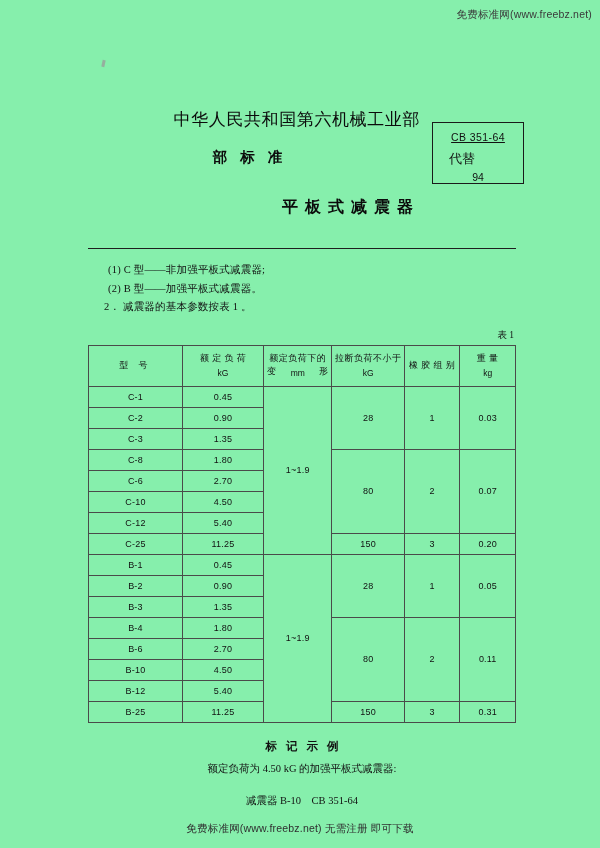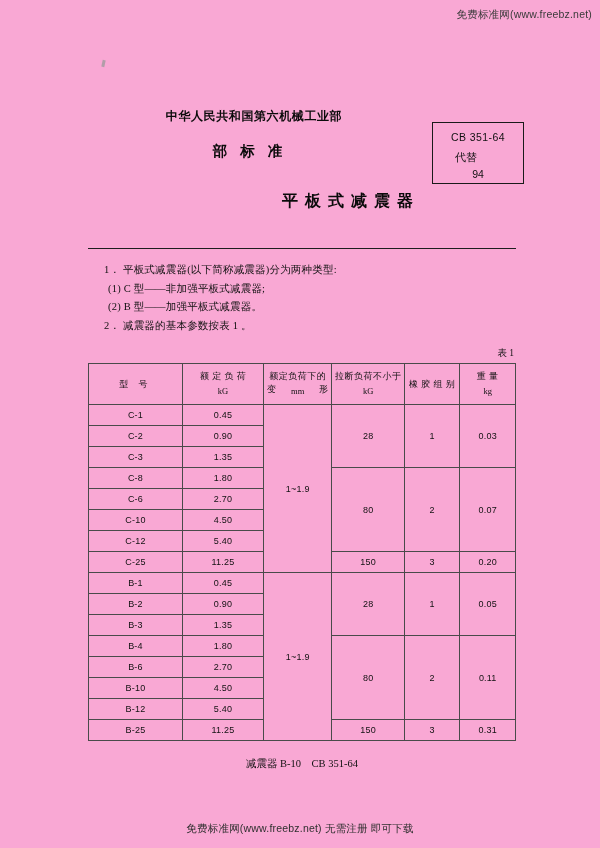--- a/index.html
+++ b/index.html
@@ -12,21 +12,21 @@
     background: #ffffff;
     font-family: "Liberation Serif", "DejaVu Serif", serif;
     color: #111111;
     overflow: hidden;
     position: relative;
   }
   .page {
     position: relative;
     width: 600px;
     height: 848px;
-    background: #f9a8d4;
+    background: #86efac;
   }
 
   
   .wm-top {
     position: absolute;
     top: 8px;
     right: 8px;
     font-size: 10.5px;
     color: #3a3a3a;
     font-family: "Liberation Sans", "DejaVu Sans", sans-serif;
@@ -64,23 +64,23 @@
     opacity: .75;
   }
 
   
   .masthead {
     position: relative;
     padding-top: 68px;
     height: 112px;
   }
   .org-line {
-    text-align: center;
-    font-size: 12px;
-    font-weight: bold;
+    text-align: right;
+    font-size: 17px;
+    font-weight: normal;
     letter-spacing: 0.6px;
     padding-right: 96px;
     color: #0b0b0b;
   }
   .std-line {
     text-align: center;
     font-size: 14.5px;
     font-weight: bold;
     letter-spacing: 13px;
     padding-right: 96px;
@@ -106,25 +106,26 @@
     height: 62px;
     border: 1.4px solid #1a1a1a;
     box-sizing: border-box;
   }
   .code-num {
     text-align: center;
     font-size: 10.5px;
     margin-top: 8px;
     font-family: "Liberation Sans", "DejaVu Sans", sans-serif;
     letter-spacing: 0.4px;
+    text-decoration: underline;
   }
   .code-repl {
-    font-size: 11px;
+    font-size: 13px;
     margin-top: 7px;
-    margin-left: 22px;
+    margin-left: 16px;
   }
   .code-repl-num {
     text-align: center;
     font-size: 10.5px;
     margin-top: 3px;
     font-family: "Liberation Sans", "DejaVu Sans", sans-serif;
   }
 
   .rule {
     margin-top: 28px;
@@ -187,21 +188,21 @@
     font-size: 9px;
   }
   .hdr-cn-tight {
     letter-spacing: 0.5px;
     display: block;
     font-size: 9px;
   }
   .hdr-unit {
     display: block;
     font-size: 8.5px;
-    font-family: Liberation Serif, serif;
+    font-family: Liberation Sans, sans-serif;
     margin-top: 2px;
   }
   .hdr-split {
     display: block;
     font-size: 9px;
     letter-spacing: 0.5px;
   }
   .hdr-split .lft { float: left; padding-left: 3px; }
   .hdr-split .rgt { float: right; padding-right: 3px; }
   .cellnum {
@@ -247,21 +248,20 @@
         <div class="code-num">CB 351-64</div>
         <div class="code-repl">代替</div>
         <div class="code-repl-num">94</div>
       </div>
     </div>
 
     <div class="rule"></div>
 
 
     <div class="body-list">
-      <div class="body-line">1． 平板式减震器(以下简称减震器)分为两种类型:</div>
       <div class="body-line indent-1">(1) C 型——非加强平板式减震器;</div>
       <div class="body-line indent-1">(2) B 型——加强平板式减震器。</div>
       <div class="body-line">2． 减震器的基本参数按表 1 。</div>
     </div>
 
     <div class="table-label">表 1</div>
 
     <table class="spec">
       <colgroup>
         <col style="width:22%">
@@ -382,18 +382,20 @@
           <tr>
             <td><span class="cellnum">B-25</span></td>
             <td><span class="cellnum">11.25</span></td>
             <td rowspan="1"><span class="cellnum">150</span></td>
             <td rowspan="1"><span class="cellnum">3</span></td>
             <td rowspan="1"><span class="cellnum">0.31</span></td>
           </tr>
         </tbody>
     </table>
 
+    <div class="mark-head">标记示例</div>
+    <div class="mark-line">额定负荷为 4.50 kG 的加强平板式减震器:</div>
     <div class="mark-line second">减震器 B-10　CB 351-64</div>
 
   </div>
 
   <div class="wm-bottom">免费标准网(www.freebz.net) 无需注册 即可下载</div>
 </div>
 
 </body></html>

